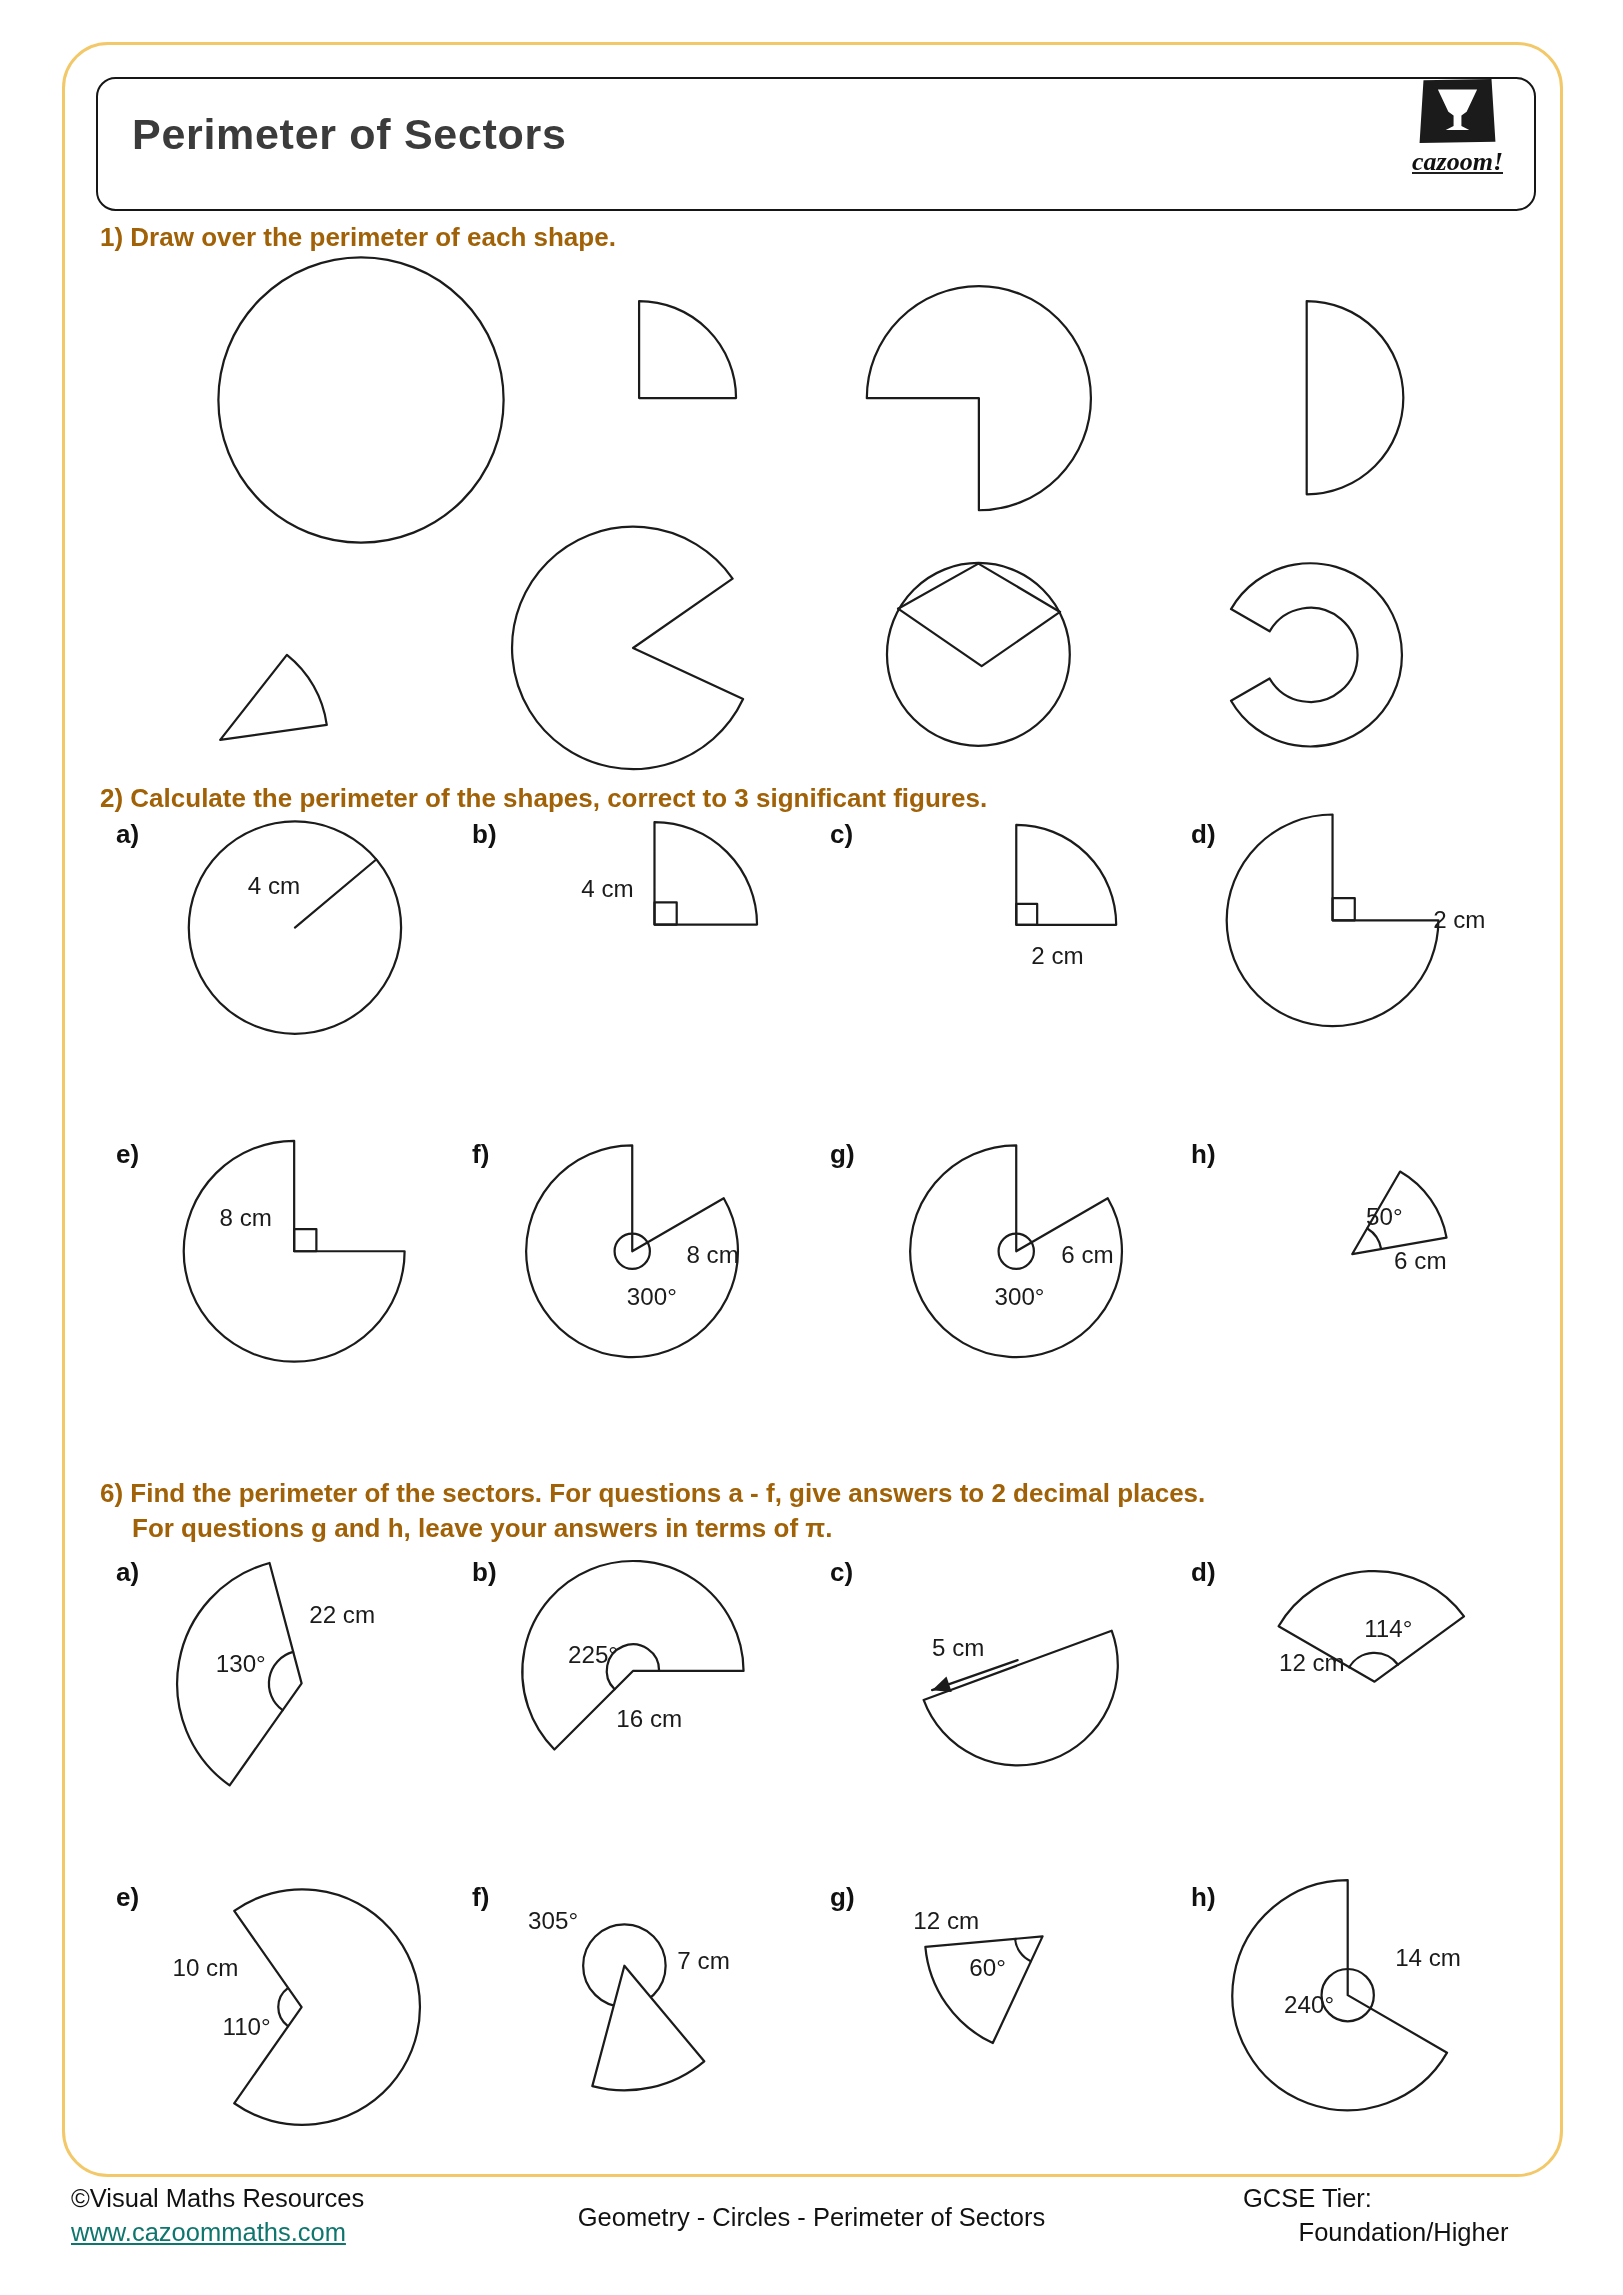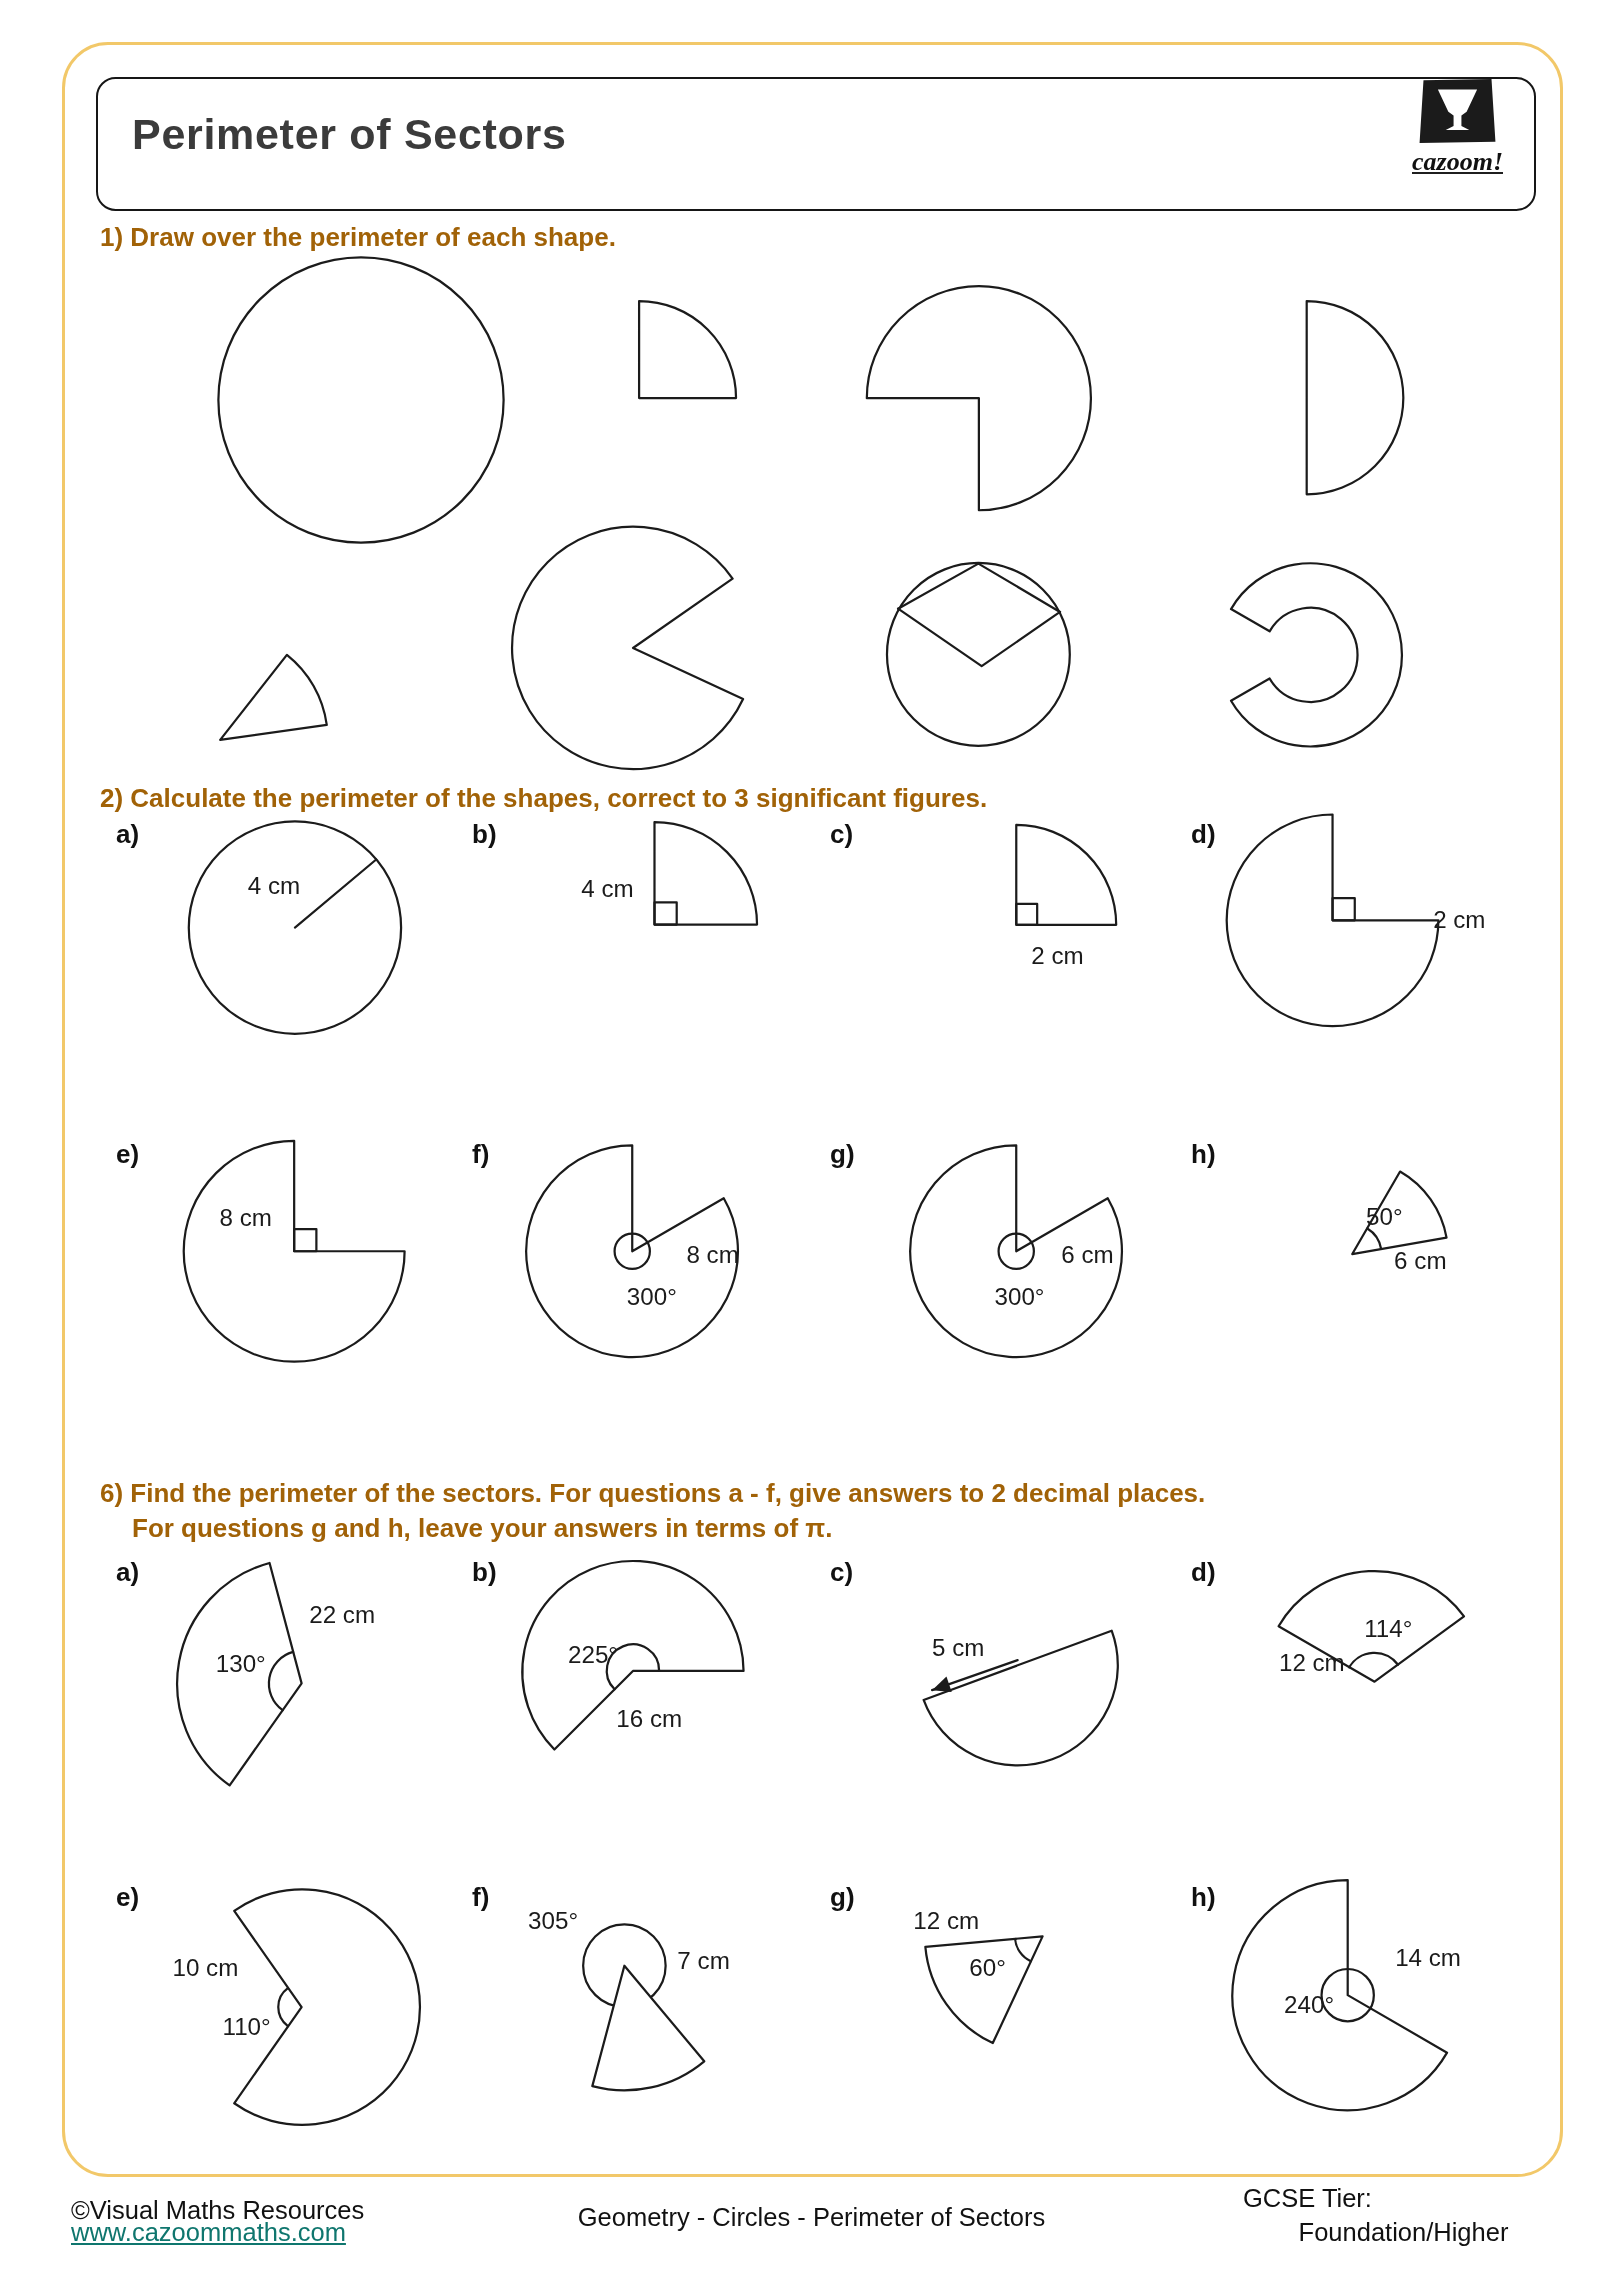--- a/index.html
+++ b/index.html
@@ -204,20 +204,20 @@
     <text x="149" y="150">60°</text>
   </svg>
 
   <svg class="shape" style="left:1224px;top:1767px;" width="301" height="353" viewBox="0 0 460 540">
     <path class="ln" d="M 189 349 L 189 173 A 176 176 0 1 0 341 437 Z"></path>
     <circle class="ln" cx="189" cy="349" r="40"></circle>
     <text x="130" y="377">240°</text>
     <text x="312" y="305">14 cm</text>
   </svg>
 
-  <div class="footer-text" style="left:71px;top:2184px;margin-top:12px;">©Visual Maths Resources</div>
+  <div class="footer-text" style="left:71px;top:2184px;">©Visual Maths Resources</div>
   <div class="footer-text link" style="left:71px;top:2218px;">www.cazoommaths.com</div>
   <div class="footer-text" style="left:0;top:2203px;width:1623px;text-align:center;">Geometry - Circles - Perimeter of Sectors</div>
   <div class="footer-text" style="left:1243px;top:2184px;width:321px;">GCSE Tier:</div>
   <div class="footer-text" style="left:1243px;top:2218px;width:321px;text-align:center;">Foundation/Higher</div>
 
 </div>
 
 
 </body></html>

